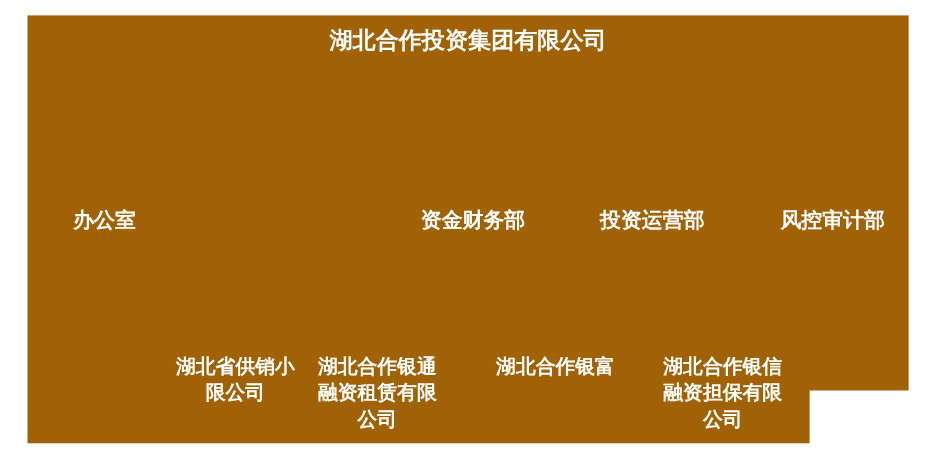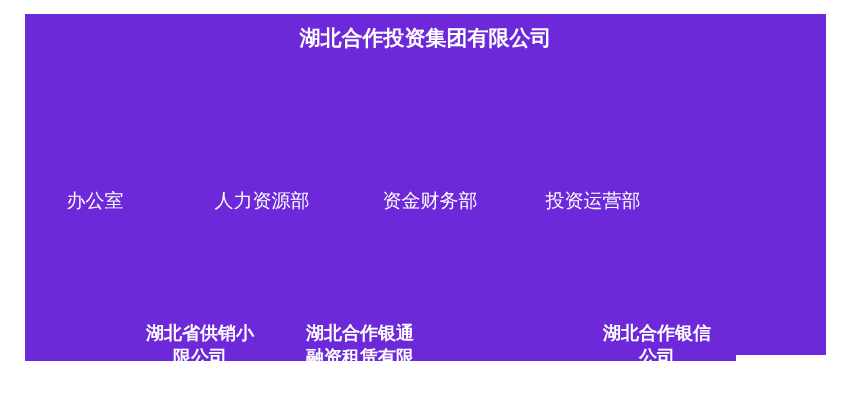--- a/index.html
+++ b/index.html
@@ -13,42 +13,42 @@
     width: 850px;
     height: 420px;
     background: #ffffff;
     overflow: hidden;
   }
   .panel {
     position: absolute;
     left: 25px;
     top: 14px;
     width: 801px;
-    height: 347px;
-    background: #6d28d9;
+    height: 389px;
+    background: #a16207;
   }
   .title {
     position: absolute;
     left: 0;
     top: 10px;
     width: 100%;
     text-align: center;
     color: #ffffff;
     font-size: 21px;
     font-weight: bold;
     line-height: 27px;
     white-space: nowrap;
   }
   .dept {
     position: absolute;
     top: 176px;
     transform: translateX(-50%);
     color: #ffffff;
     font-size: 19px;
-    font-weight: normal;
+    font-weight: bold;
     line-height: 22px;
     white-space: nowrap;
   }
   .sub {
     position: absolute;
     top: 307px;
     transform: translateX(-50%);
     color: #ffffff;
     font-size: 18px;
     font-weight: bold;
@@ -69,43 +69,45 @@
 <body>
 
 <div class="canvas">
 
   <div class="panel">
 
     <div class="title">湖北合作投资集团有限公司</div>
 
     <div class="dept" style="left:70px">办公室</div>
 
-    <div class="dept" style="left:237px">人力资源部</div>
 
     <div class="dept" style="left:568px">投资运营部</div>
 
     <div class="dept" style="left:405px">资金财务部</div>
 
+    <div class="dept" style="left:732px">风控审计部</div>
 
-    <div class="sub" style="left:175px">
+    <div class="sub" style="left:189px">
       <div>湖北省供销小</div>
       <div>限公司</div>
     </div>
 
-    <div class="sub" style="left:335px">
+    <div class="sub" style="left:318px">
       <div>湖北合作银通</div>
       <div>融资租赁有限</div>
       <div>公司</div>
     </div>
 
     <div class="sub" style="left:480px">
+      <div>湖北合作银富</div>
     </div>
 
     <div class="sub" style="left:632px">
       <div>湖北合作银信</div>
+      <div>融资担保有限</div>
       <div>公司</div>
     </div>
 
   </div>
 
   <div class="notch"></div>
 
 </div>
 
 </body></html>

